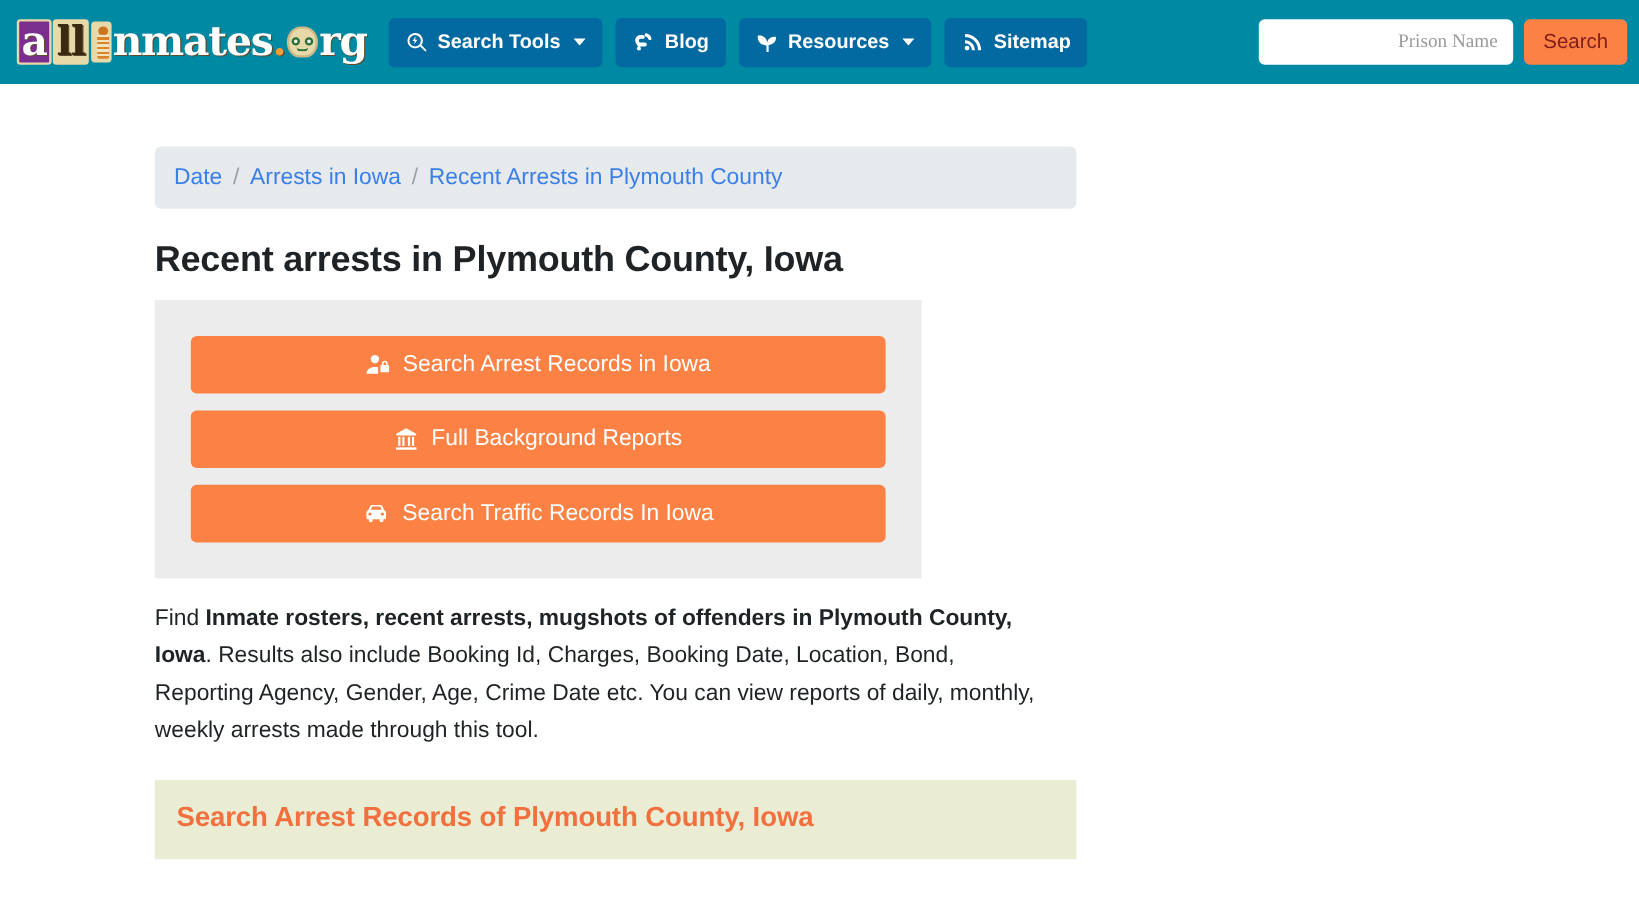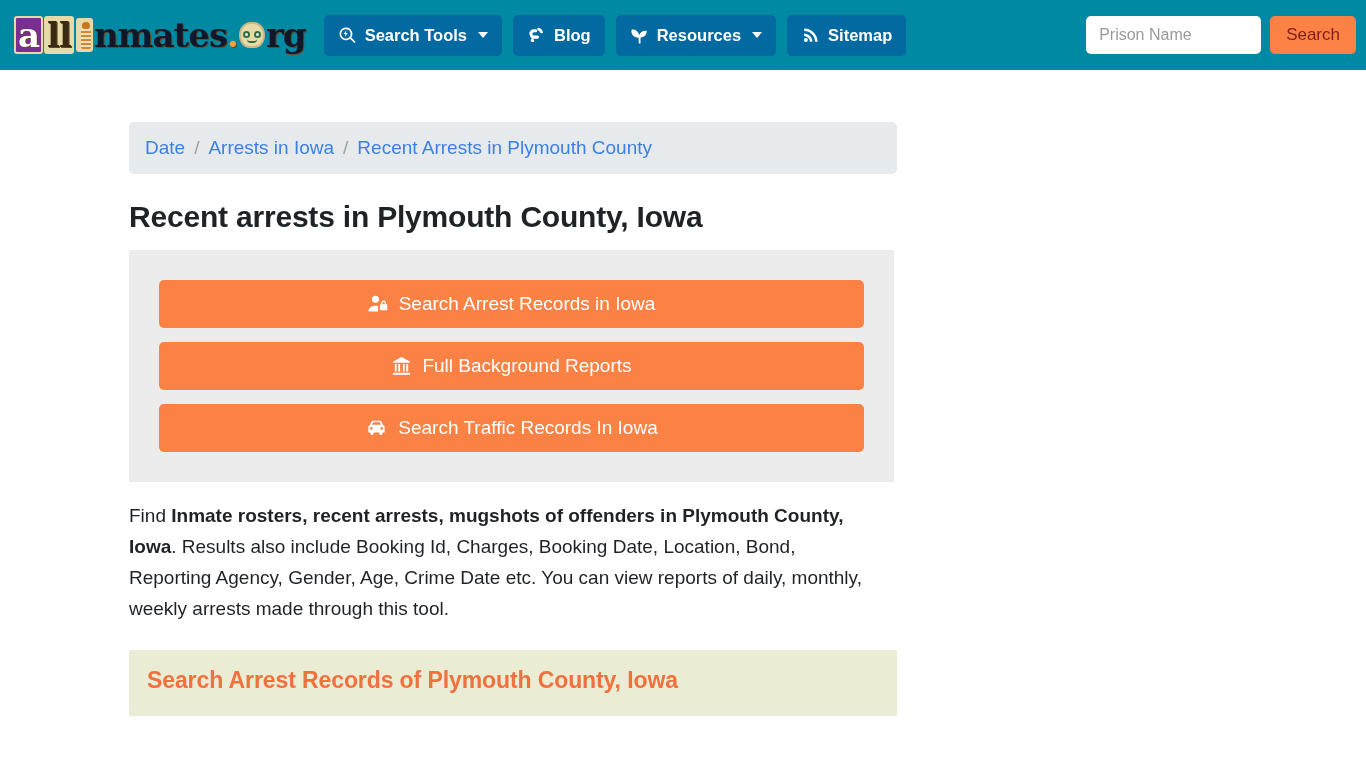--- a/index.html
+++ b/index.html
@@ -48,21 +48,21 @@
   .lg-a { color: #ffffff; background: #7a2f8f; padding: 0 2px; border: 2px solid #e8d9a8; border-radius: 3px; margin-right: 1px; }
   .lg-ll { color: #ffffff; background: #e8d9a8; color: #3b2a12; padding: 0 1px; border: 2px solid #e8d9a8; border-radius: 3px; margin-right: 1px; }
   .lg-fig {
     width: 17px; height: 34px; position: relative; margin: 0 1px;
     background: #e8d9a8; border: 2px solid #e8d9a8; border-radius: 3px;
     display: inline-block; overflow: hidden;
   }
   .lg-fig .head { position: absolute; top: 2px; left: 4px; width: 8px; height: 7px; background: #c9761f; border-radius: 50% 50% 40% 40%; }
   .lg-fig .body { position: absolute; top: 9px; left: 3px; width: 10px; height: 20px;
     background: repeating-linear-gradient(0deg, #d9832b 0 2px, #f2e2c0 2px 4px); border-radius: 2px; }
-  .lg-rest { color: #0f172a; }
+  .lg-rest { color: #ffffff; }
   .lg-dot { color: #f2a03d; }
   .lg-o {
     display: inline-block; width: 26px; height: 26px; position: relative;
     background: #e8d9a8; border-radius: 45% 45% 40% 40% / 50%;
     border: 2px solid #cdb887; margin: 0 1px; vertical-align: middle;
   }
   .lg-o .eye { position: absolute; top: 7px; width: 7px; height: 7px; border: 2px solid #2a6e3a; border-radius: 50%; background: #fff; }
   .lg-o .eye.l { left: 2px; }
   .lg-o .eye.r { right: 2px; }
   .lg-o .mouth { position: absolute; bottom: 3px; left: 6px; width: 10px; height: 4px; border-bottom: 2px solid #2a6e3a; border-radius: 0 0 8px 8px; }
@@ -95,30 +95,31 @@
   }
 
   
   .header-search {
     margin-left: auto;
     display: flex;
     align-items: center;
     gap: 9px;
   }
   .search-input {
-    width: 175px;
+    width: 212px;
     height: 38px;
     border: none;
     border-radius: 5px;
     padding: 0 13px;
     font-size: 16px;
     color: #333;
     background: #ffffff;
-    font-family: Liberation Sans, sans-serif;
+    font-family: Liberation Serif, serif;
     outline: none;
+    text-align: right;
   }
   .search-input::placeholder { color: #9a9a9a; }
   .search-btn {
     background: #fb8244;
     color: #7f1d1d;
     border: none;
     border-radius: 5px;
     height: 38px;
     padding: 0 16px;
     font-size: 17px;
@@ -148,21 +149,21 @@
     font-weight: 700;
     color: #1f2326;
     margin: 26px 0 0 0;
     letter-spacing: -0.2px;
   }
 
   .btn-panel {
     background: #ececec;
     margin-top: 16px;
     padding: 30px 30px;
-    width: 765px;
+    width: 639px;
   }
   .big-btn {
     display: flex;
     align-items: center;
     justify-content: center;
     gap: 10px;
     background: #fb8244;
     color: #ffffff;
     border: none;
     border-radius: 5px;

